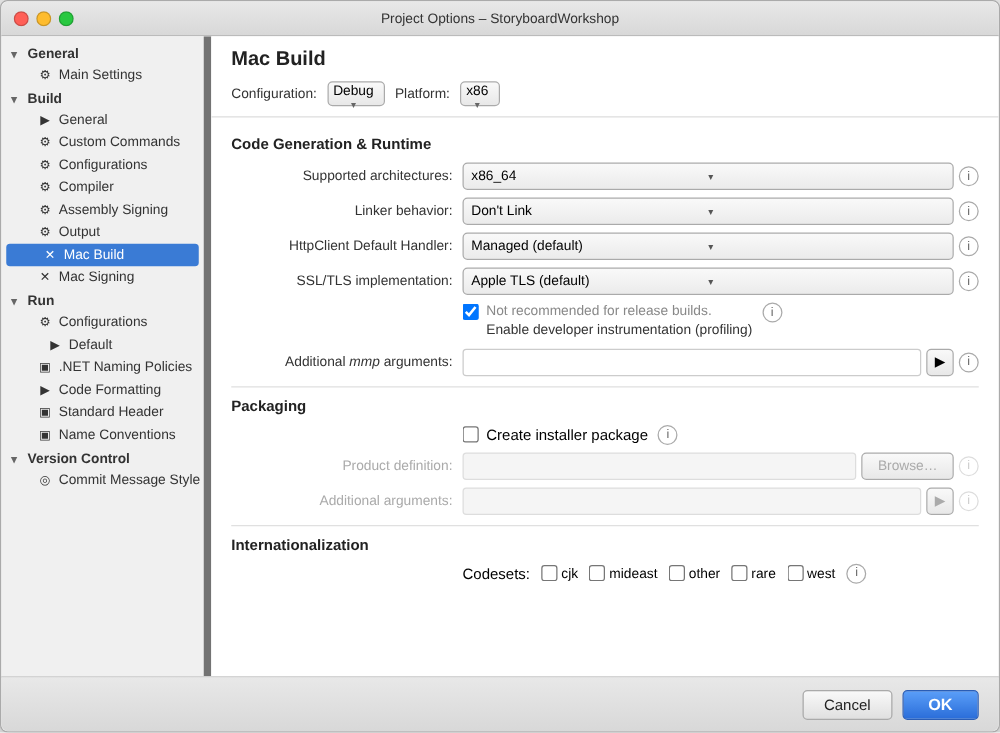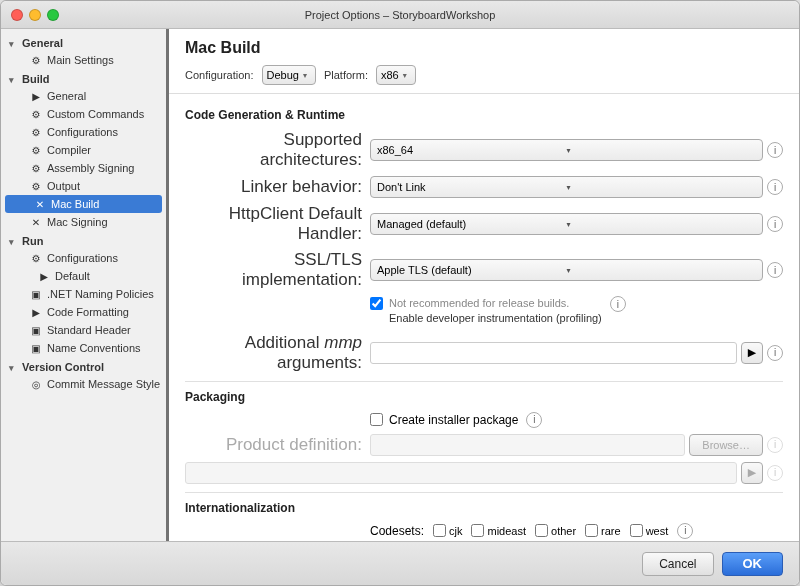--- a/index.html
+++ b/index.html
@@ -53,21 +53,21 @@
     }
     .main-content {
       display: flex;
       flex: 1;
       overflow: hidden;
     }
     
     .sidebar {
       width: 168px;
       background: #f0f0f0;
-      border-right: 3px solid #737373;
+      border-right: 6px solid #737373;
       overflow-y: auto;
       padding: 4px 0;
     }
     .sidebar-section-label {
       font-size: 11px;
       font-weight: 700;
       color: #333;
       padding: 4px 8px 2px 8px;
       cursor: default;
     }
@@ -135,20 +135,21 @@
     .config-select {
       display: flex;
       align-items: center;
       border: 1px solid #aaa;
       border-radius: 4px;
       background: linear-gradient(to bottom, #f9f9f9, #e8e8e8);
       padding: 1px 4px;
       font-size: 11px;
       height: 20px;
       cursor: pointer;
+      flex-direction: column;
     }
     .config-select span { margin-right: 4px; }
     .config-select .arrow { font-size: 8px; color: #666; }
     .panel-body {
       flex: 1;
       overflow-y: auto;
       padding: 10px 16px;
     }
     .section-title {
       font-size: 12px;
@@ -157,21 +158,21 @@
       margin-bottom: 8px;
       margin-top: 4px;
     }
     .form-row {
       display: flex;
       align-items: center;
       margin-bottom: 6px;
     }
     .form-row-label {
       width: 185px;
-      font-size: 17px;
+      font-size: 11px;
       color: #333;
       text-align: right;
       padding-right: 8px;
       flex-shrink: 0;
     }
     .form-row-content {
       flex: 1;
       display: flex;
       align-items: center;
       gap: 4px;
@@ -504,20 +505,21 @@
         <div class="form-row">
           <div class="form-row-label" style="color:#aaa;">Product definition:</div>
           <div class="form-row-content">
             <input type="text" class="disabled-input" disabled="" style="">
             <button class="browse-btn" disabled="" style="color:#aaa;">Browse…</button>
             <div class="info-icon" style="color:#ccc;border-color:#ddd;">i</div>
           </div>
         </div>
 
         <div class="form-row">
+          <div class="form-row-label" style="color:#aaa;">Additional arguments:</div>
           <div class="form-row-content">
             <input type="text" class="disabled-input" disabled="" style="">
             <button class="browse-btn" style="width:22px;padding:0;color:#aaa;" disabled="">▶</button>
             <div class="info-icon" style="color:#ccc;border-color:#ddd;">i</div>
           </div>
         </div>
 
         <hr class="section-divider">
 
         <div class="section-title">Internationalization</div>

